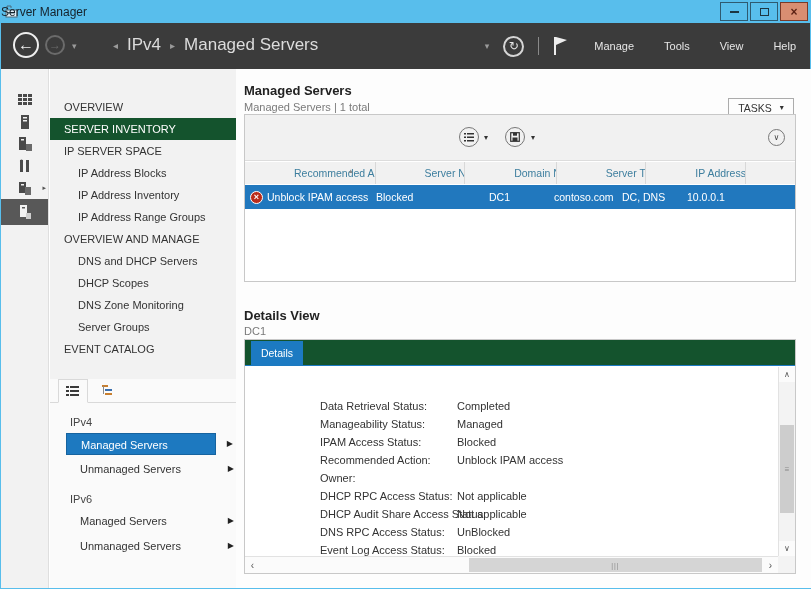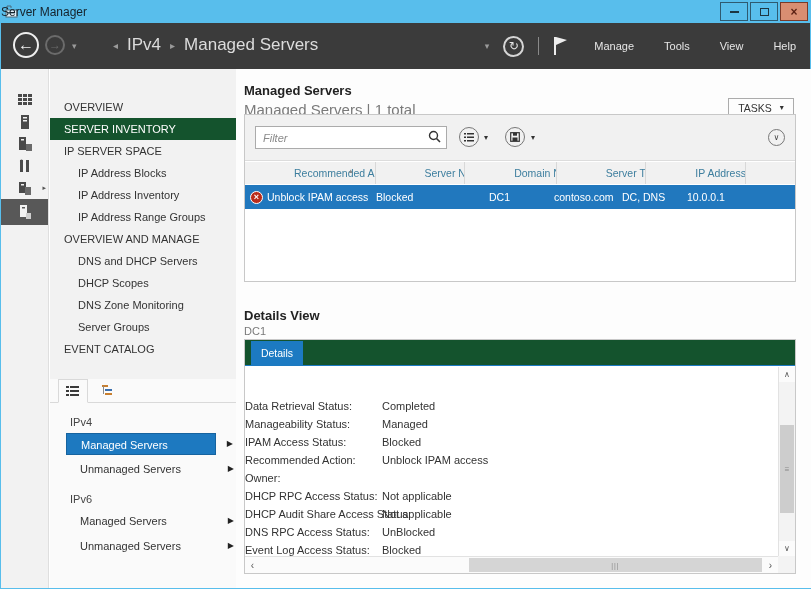--- a/index.html
+++ b/index.html
@@ -54,21 +54,21 @@
   .treetab { width:30px; height:24px; display:flex; align-items:center; justify-content:center; }
   .treetab.active { background:#FAFAFA; border:1px solid #D9D9D9; border-bottom:1px solid #FAFAFA; }
   .treegroup-label { font-size:11px; color:#444; padding-left:20px; margin-top:11px; height:16px; line-height:16px; }
   .treeitem { position:relative; margin:3px 0 3px 16px; width:150px; height:22px; line-height:22px; font-size:11px; color:#333; padding-left:14px; cursor:default; }
   .treeitem.sel { background:#1D79C0; border:1px solid #16639f; color:#FFF; }
   .treearrow { position:absolute; right:-18px; top:50%; transform:translateY(-50%); font-size:8px; color:#222; }
 
   
   .main { position:absolute; left:235px; top:68px; width:576px; bottom:0; background:#FDFDFD; }
   .main-title { position:absolute; left:8px; top:14px; font-size:13px; font-weight:bold; color:#222; }
-  .main-sub { position:absolute; left:8px; top:32px; font-size:15px; color:#7a7a7a; }
+  .main-sub { position:absolute; left:8px; top:32px; font-size:11px; color:#7a7a7a; }
   .tasksbtn { position:absolute; left:492px; top:29px; width:66px; height:19px; background:#FDFDFD; border:1px solid #ACACAC; font-size:10.5px; color:#333; display:flex; align-items:center; justify-content:center; gap:8px; cursor:default; }
   .tasksbtn .tcaret { font-size:8px; color:#333; }
 
   .panel1 { position:absolute; left:8px; top:45px; width:552px; height:168px; border:1px solid #C8C8C8; background:#FFF; }
   .toolbar { position:absolute; left:0; top:0; width:100%; height:46px; background:#F1F1F1; border-bottom:1px solid #DCDCDC; }
   .filterwrap { position:absolute; left:10px; top:11px; width:192px; height:23px; }
   .filterwrap input { width:100%; height:100%; border:1px solid #ABABAB; padding:0 24px 0 7px; font-size:11px; font-style:italic; color:#444; font-family:inherit; }
   .filterwrap input::placeholder { color:#8a8a8a; font-style:italic; }
   .searchicon { position:absolute; right:6px; top:4px; }
   .circlebtn { position:absolute; width:20px; height:20px; border:1px solid #777; border-radius:50%; top:12px; display:flex; align-items:center; justify-content:center; background:transparent; }
@@ -87,21 +87,21 @@
   .td.c1 { display:flex; align-items:center; padding-left:3px; }
 
   .details-title { position:absolute; left:8px; top:239px; font-size:13px; font-weight:bold; color:#222; }
   .details-sub { position:absolute; left:8px; top:256px; font-size:11px; color:#7a7a7a; }
 
   .panel2 { position:absolute; left:8px; top:270px; width:552px; height:235px; border:1px solid #C8C8C8; background:#FFF; }
   .tabstrip { position:absolute; left:0; top:0; width:100%; height:26px; background:#14532d; border-bottom:1px solid #1C7AC2; }
   .dettab { position:absolute; left:6px; top:1px; width:52px; height:24px; background:#1C7AC2; color:#FFF; font-size:10.5px; display:flex; align-items:center; justify-content:center; cursor:default; }
   .fields { position:absolute; left:0; top:57px; width:516px; }
   .frow { height:18px; line-height:18px; font-size:11px; display:flex; }
-  .flabel { width:137px; color:#333; white-space:nowrap; }
+  .flabel { width:137px; margin-left:75px; color:#333; white-space:nowrap; }
   .fvalue { color:#333; white-space:nowrap; }
 
   
   .vscroll { position:absolute; right:0; top:27px; width:17px; bottom:17px; background:#F3F3F3; border-left:1px solid #E2E2E2; }
   .vbtn { position:absolute; left:0; width:16px; height:15px; font-size:8px; color:#555; display:flex; align-items:center; justify-content:center; background:#FBFBFB; }
   .vup { top:0; } .vdown { bottom:0; }
   .vthumb { position:absolute; left:1px; top:58px; width:14px; height:88px; background:#CDCDCD; display:flex; align-items:center; justify-content:center; font-size:8px; color:#8a8a8a; }
   .hscroll { position:absolute; left:0; bottom:0; height:17px; right:17px; background:#FBFBFB; border-top:1px solid #E2E2E2; }
   .hbtn { position:absolute; top:0; width:15px; height:16px; font-size:10px; color:#555; display:flex; align-items:center; justify-content:center; }
   .hleft { left:0; } .hright { right:0; }
@@ -285,27 +285,20 @@
   <div class="main">
     <div class="main-title">Managed Servers</div>
     <div class="main-sub">Managed Servers | 1 total</div>
     <div class="tasksbtn">
       <span>TASKS</span>
       <span class="tcaret">▾</span>
     </div>
 
     <div class="panel1">
       <div class="toolbar">
-        <div class="filterwrap">
-          <input type="text" placeholder="Filter" style="">
-          <svg class="searchicon" width="13" height="13" viewBox="0 0 13 13">
-              <circle cx="5.5" cy="5.5" r="4" fill="none" stroke="#333" stroke-width="1.4"></circle>
-              <line x1="8.5" y1="8.5" x2="12" y2="12" stroke="#333" stroke-width="1.6"></line>
-            </svg>
-        </div>
         <div class="circlebtn cb1">
           <svg width="10" height="9" viewBox="0 0 10 9">
               <g fill="#333">
                 <rect x="0" y="0" width="2" height="1.5"></rect>
                 <rect x="3" y="0" width="7" height="1.5"></rect>
                 <rect x="0" y="3.5" width="2" height="1.5"></rect>
                 <rect x="3" y="3.5" width="7" height="1.5"></rect>
                 <rect x="0" y="7" width="2" height="1.5"></rect>
                 <rect x="3" y="7" width="7" height="1.5"></rect>
               </g>

